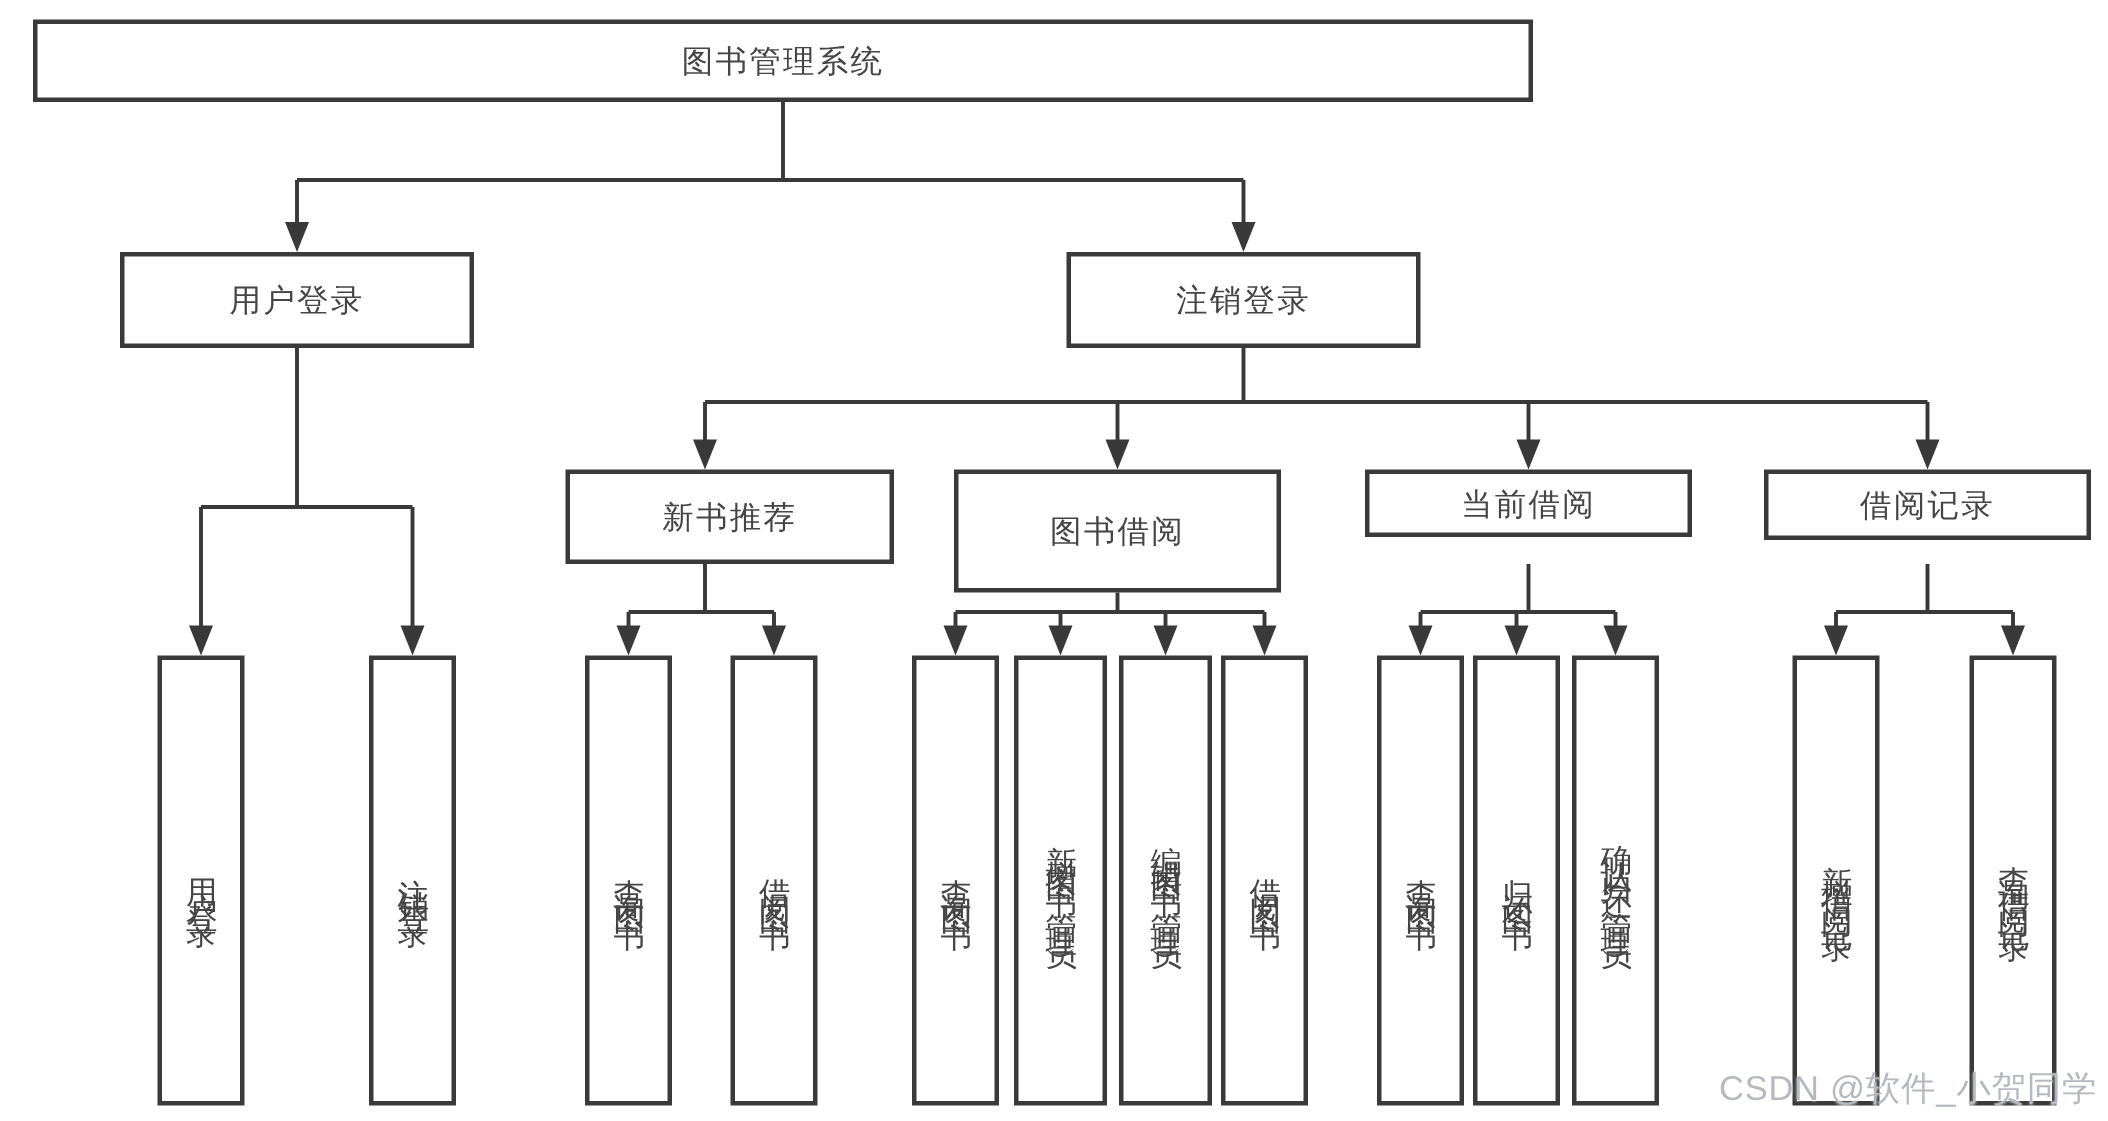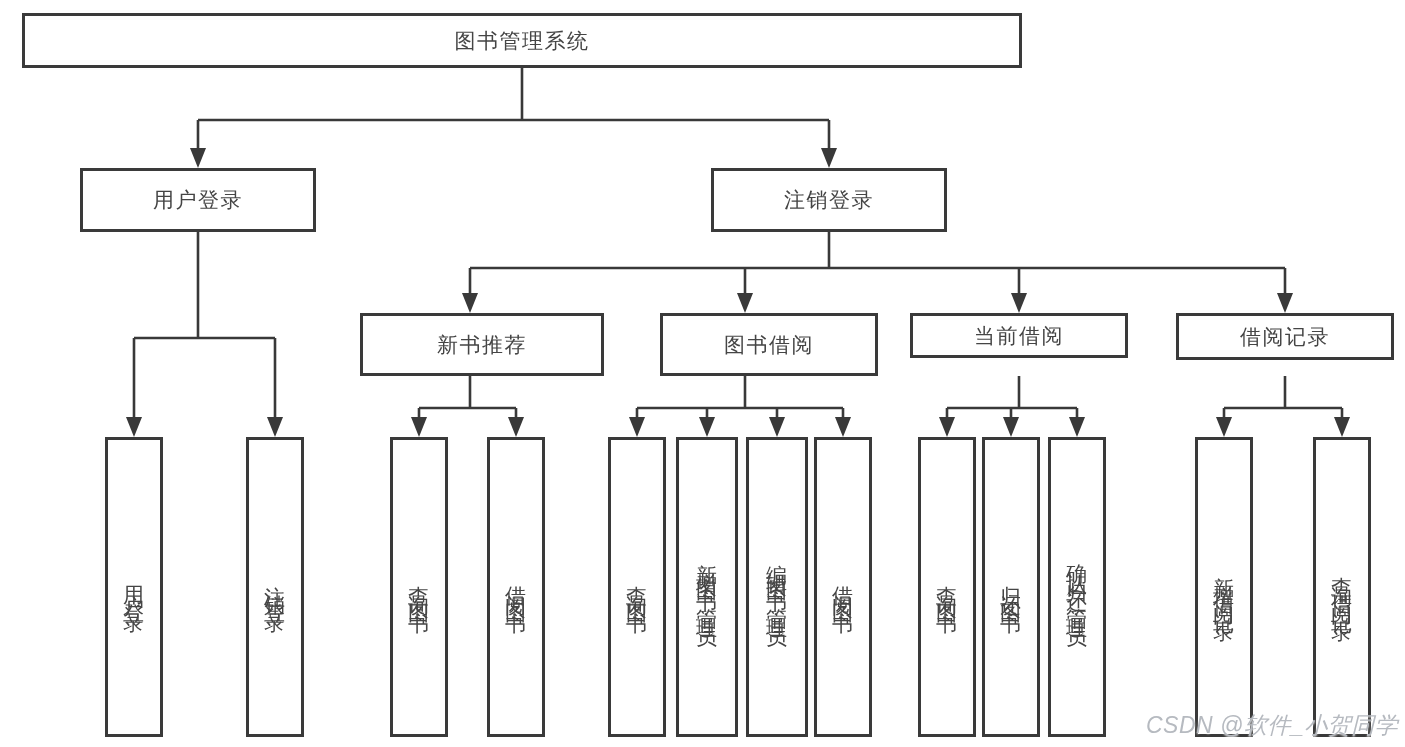--- a/index.html
+++ b/index.html
@@ -59,21 +59,20 @@
   .watermark {
     position: absolute;
     left: 1146px;
     top: 710px;
     font-size: 23px;
     color: #b6bac0;
     letter-spacing: 0.5px;
     white-space: nowrap;
     z-index: 5;
     text-shadow: 0 1px 2px rgba(255,255,255,0.85);
-    font-style: italic;
   }
 </style>
 </head>
 <body>
 
 <div class="canvas">
 
   <svg class="connector-layer" viewBox="0 0 1405 747">
 
     <path d="M522 68 V120 M198 120 H829 M198 120 V150 M829 120 V150"></path>
@@ -115,24 +114,24 @@
     <span class="hlabel">图书管理系统</span>
   </div>
 
   <div class="hbox" style="left:80px;top:168px;width:236px;height:64px">
     <span class="hlabel">用户登录</span>
   </div>
   <div class="hbox" style="left:711px;top:168px;width:236px;height:64px">
     <span class="hlabel">注销登录</span>
   </div>
 
-  <div class="hbox" style="left:360px;top:313px;width:244px;height:63px">
+  <div class="hbox" style="left:377px;top:313px;width:219px;height:63px">
     <span class="hlabel">新书推荐</span>
   </div>
-  <div class="hbox" style="left:660px;top:313px;width:218px;height:63px">
+  <div class="hbox" style="left:636px;top:313px;width:218px;height:82px">
     <span class="hlabel">图书借阅</span>
   </div>
   <div class="hbox" style="left:910px;top:313px;width:218px;height:45px">
     <span class="hlabel">当前借阅</span>
   </div>
   <div class="hbox" style="left:1176px;top:313px;width:218px;height:47px">
     <span class="hlabel">借阅记录</span>
   </div>
 
   <div class="vbox" style="left:105px;top:437px;width:58px;height:300px">

